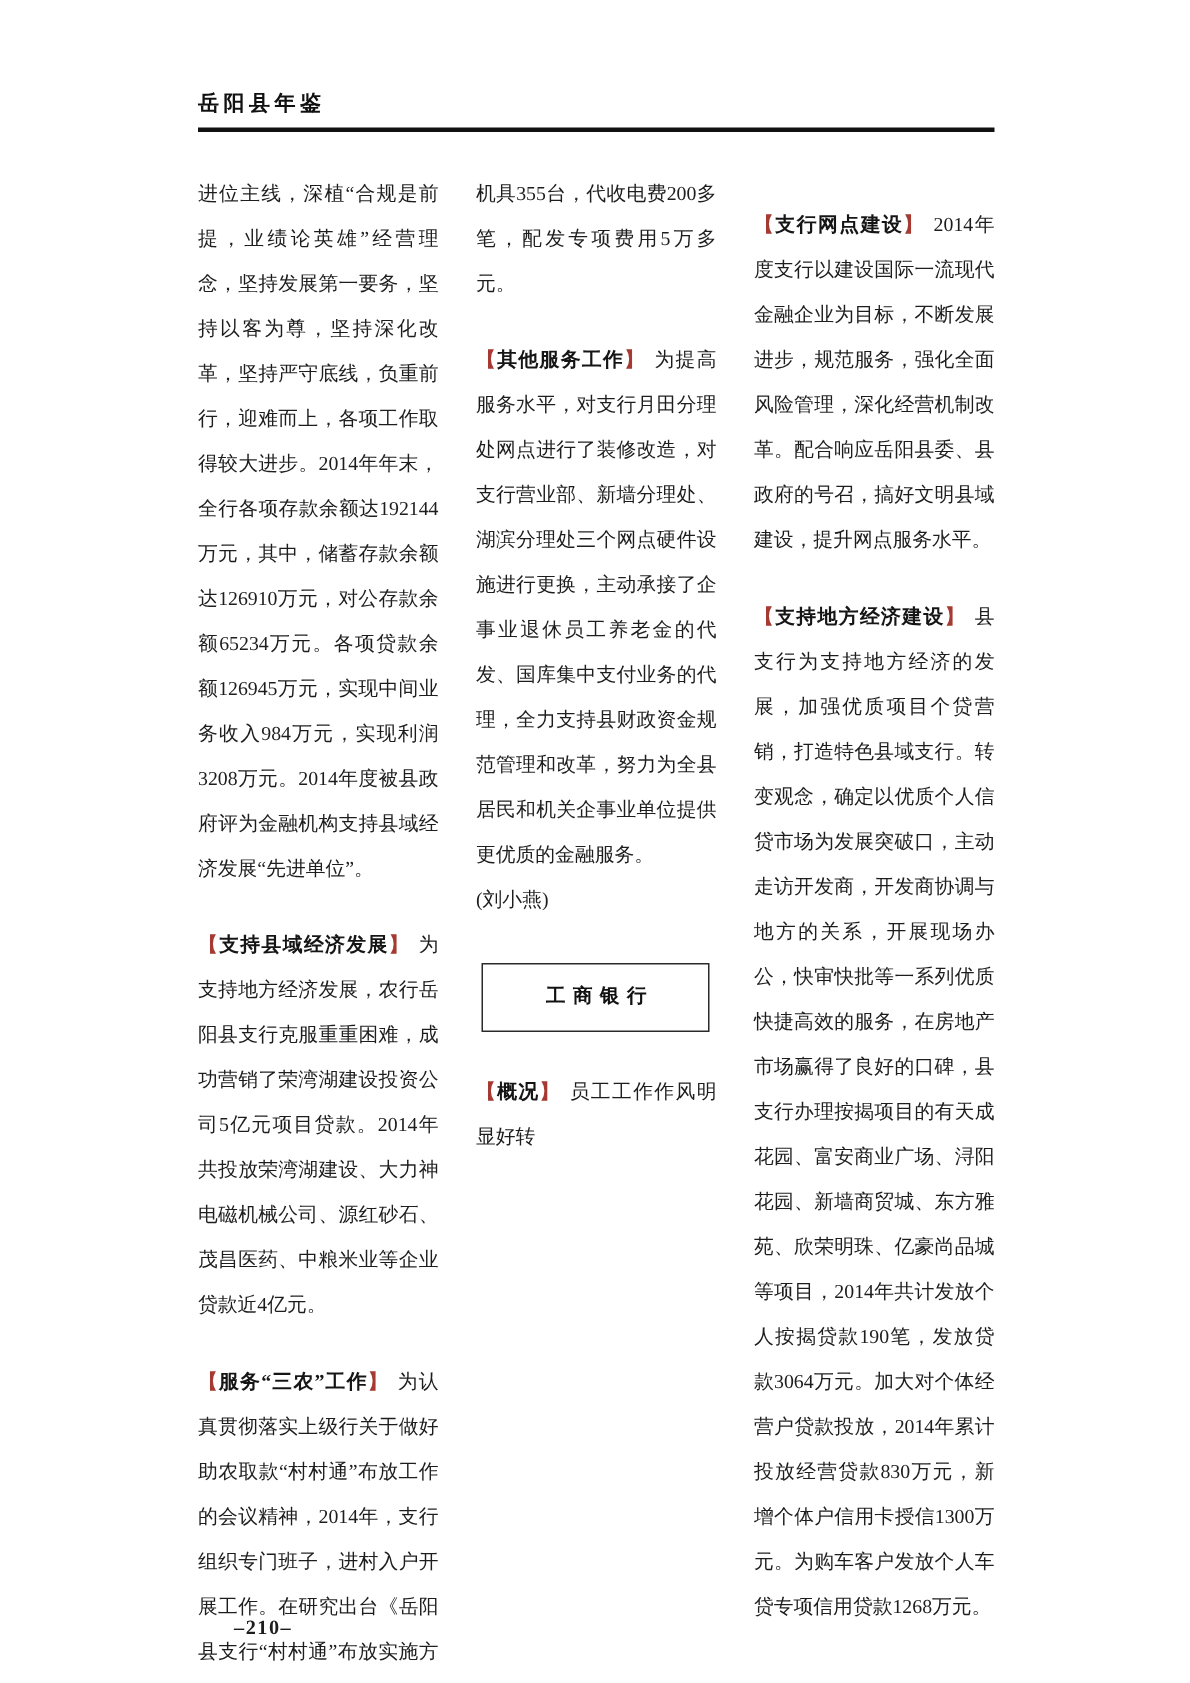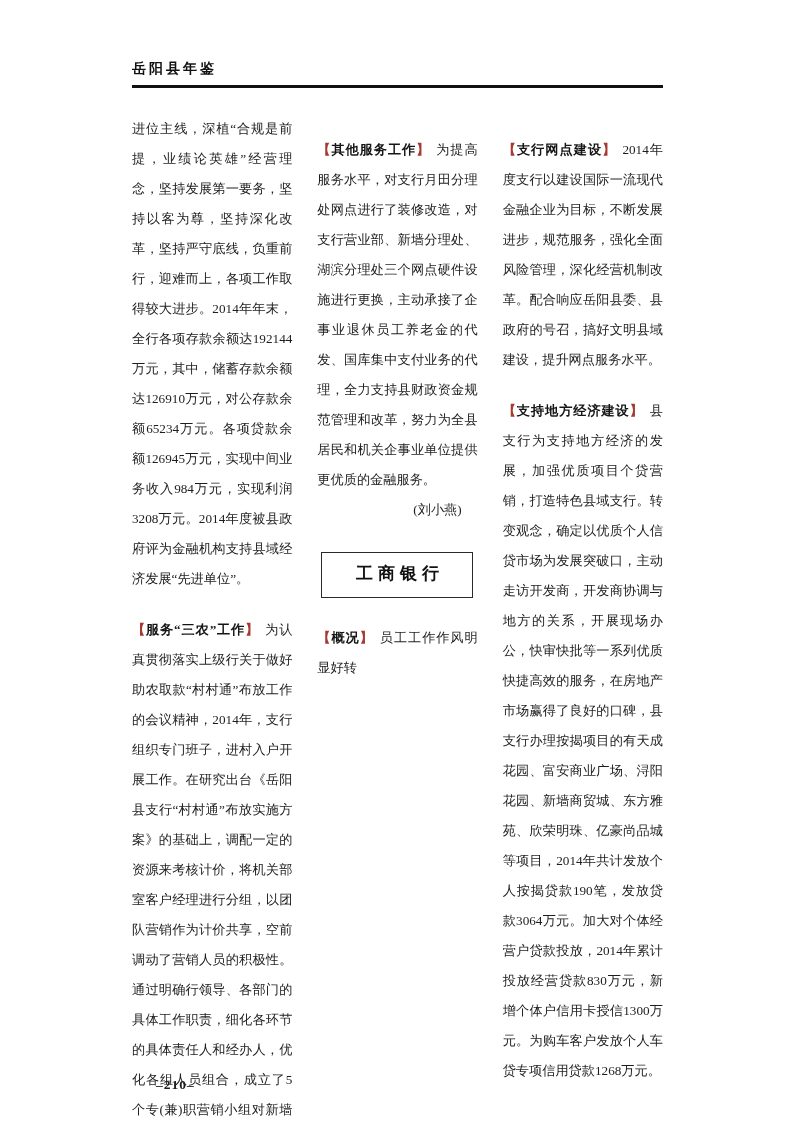--- a/index.html
+++ b/index.html
@@ -40,29 +40,28 @@
   }
   .section { margin-top: 21px; font-family: Liberation Serif, serif; }
   .sec-head {
     font-weight: bold;
     margin-right: 0.45em;
     white-space: nowrap;
     color: #151515;
   }
   .bracket { color: #a63a32; }
   .author-line {
-    text-align: right;
     padding-right: 16px;
   }
   .bank-box {
     width: 152px;
     margin: 27px auto 25px;
     border: 1.5px solid #2a2a2a;
     text-align: center;
-    font-size: 17px;
+    font-size: 13px;
     font-weight: bold;
     letter-spacing: 5px;
     text-indent: 5px;
     padding: 6px 0 8px;
     color: #111111;
   }
   .page-number {
     position: absolute;
     left: 64px;
     top: 1077px;
@@ -81,25 +80,27 @@
   <header>
     <div class="header-title">岳阳县年鉴</div>
     <div class="header-rule"></div>
   </header>
 
   <div class="columns">
 
     <div class="col">
       <p class="para">进位主线，深植“合规是前提，业绩论英雄”经营理念，坚持发展第一要务，坚持以客为尊，坚持深化改革，坚持严守底线，负重前行，迎难而上，各项工作取得较大进步。2014年年末，全行各项存款余额达192144万元，其中，储蓄存款余额达126910万元，对公存款余额65234万元。各项贷款余额126945万元，实现中间业务收入984万元，实现利润3208万元。2014年度被县政府评为金融机构支持县域经济发展“先进单位”。</p>
 
+      <p class="section"><span class="sec-head"><span class="bracket">【</span><span>支持县域经济发展</span><span class="bracket">】</span></span><span>为支持地方经济发展，农行岳阳县支行克服重重困难，成功营销了荣湾湖建设投资公司5亿元项目贷款。2014年共投放荣湾湖建设、大力神电磁机械公司、源红砂石、茂昌医药、中粮米业等企业贷款近4亿元。</span></p>
 
       <p class="section"><span class="sec-head"><span class="bracket">【</span><span>服务“三农”工作</span><span class="bracket">】</span></span><span>为认真贯彻落实上级行关于做好助农取款“村村通”布放工作的会议精神，2014年，支行组织专门班子，进村入户开展工作。在研究出台《岳阳县支行“村村通”布放实施方案》的基础上，调配一定的资源来考核计价，将机关部室客户经理进行分组，以团队营销作为计价共享，空前调动了营销人员的积极性。通过明确行领导、各部门的具体工作职责，细化各环节的具体责任人和经办人，优化各组人员组合，成立了5个专(兼)职营销小组对新墙镇、月田镇、鹿角镇、麻塘镇等21个乡镇500多个村分路营销，共计布放“村村通”</span></p>
     </div>
 
     <div class="col">
+      <p class="para">机具355台，代收电费200多笔，配发专项费用5万多元。</p>
 
       <p class="section"><span class="sec-head"><span class="bracket">【</span><span>其他服务工作</span><span class="bracket">】</span></span><span>为提高服务水平，对支行月田分理处网点进行了装修改造，对支行营业部、新墙分理处、湖滨分理处三个网点硬件设施进行更换，主动承接了企事业退休员工养老金的代发、国库集中支付业务的代理，全力支持县财政资金规范管理和改革，努力为全县居民和机关企事业单位提供更优质的金融服务。</span></p>
 
 
 
       <div class="author-line">(刘小燕)</div>
 
       <div class="bank-box">工商银行</div>
 
       <p class="para"><span class="sec-head"><span class="bracket">【</span><span>概况</span><span class="bracket">】</span></span><span>员工工作作风明显好转</span></p>

